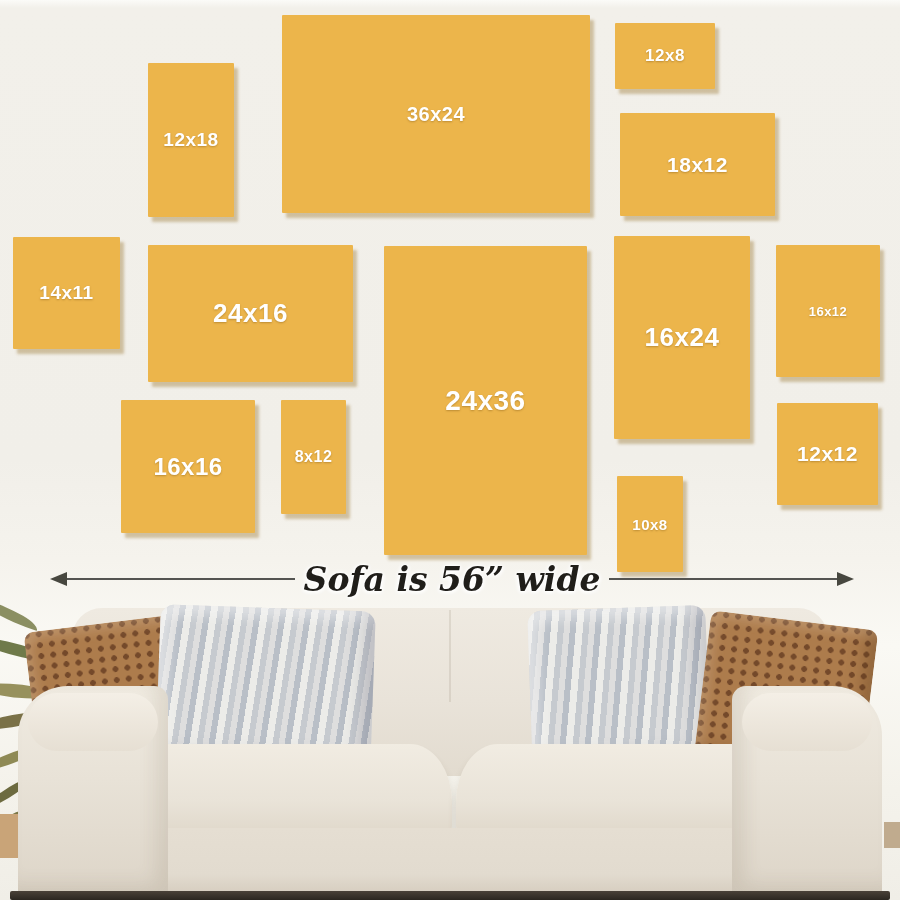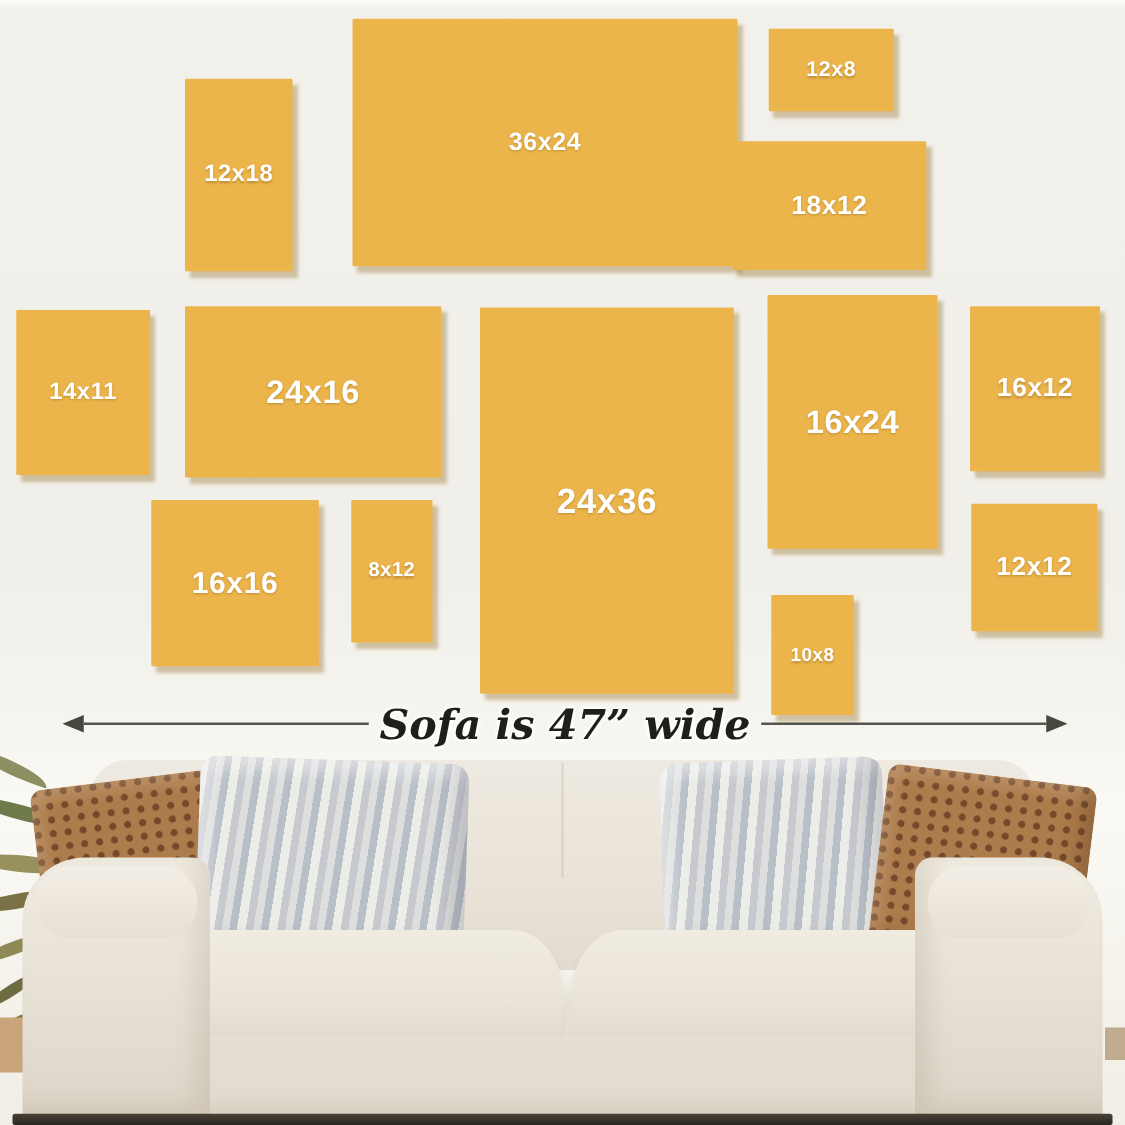--- a/index.html
+++ b/index.html
@@ -74,56 +74,56 @@
   <div id="frames">
       <div class="frame" style="left: 148px; top: 63px; width: 86px; height: 154px; background: rgb(236, 181, 75);">
         <span style="font-size: 19px;">12x18</span>
       </div>
       <div class="frame" style="left: 282px; top: 15px; width: 308px; height: 198px; background: rgb(236, 181, 75);">
         <span style="font-size: 20px;">36x24</span>
       </div>
       <div class="frame" style="left: 615px; top: 23px; width: 100px; height: 66px; background: rgb(236, 181, 75); text-align: center;">
         <span style="font-size: 17px;">12x8</span>
       </div>
-      <div class="frame" style="left: 586px; top: 113px; width: 155px; height: 103px; background: rgb(236, 181, 75);">
+      <div class="frame" style="left: 620px; top: 113px; width: 155px; height: 103px; background: rgb(236, 181, 75);">
         <span style="font-size: 21px;">18x12</span>
       </div>
-      <div class="frame" style="left: 13px; top: 248px; width: 107px; height: 132px; background: rgb(236, 181, 75);">
+      <div class="frame" style="left: 13px; top: 237px; width: 107px; height: 112px; background: rgb(236, 181, 75);">
         <span style="font-size: 19px;">14x11</span>
       </div>
       <div class="frame" style="left: 148px; top: 245px; width: 205px; height: 137px; background: rgb(236, 181, 75);">
         <span style="font-size: 26px;">24x16</span>
       </div>
       <div class="frame" style="left: 384px; top: 246px; width: 203px; height: 309px; background: rgb(236, 181, 75);">
         <span style="font-size: 28px;">24x36</span>
       </div>
       <div class="frame" style="left: 614px; top: 236px; width: 136px; height: 203px; background: rgb(236, 181, 75);">
         <span style="font-size: 26px;">16x24</span>
       </div>
       <div class="frame" style="left: 776px; top: 245px; width: 104px; height: 132px; background: rgb(236, 181, 75);">
-        <span style="font-size: 21px; text-align: right;">16x12</span>
+        <span style="font-size: 13px; text-align: right;">16x12</span>
       </div>
       <div class="frame" style="left: 121px; top: 400px; width: 134px; height: 133px; background: rgb(236, 181, 75);">
         <span style="font-size: 24px;">16x16</span>
       </div>
       <div class="frame" style="left: 281px; top: 400px; width: 65px; height: 114px; background: rgb(236, 181, 75);">
         <span style="font-size: 16px;">8x12</span>
       </div>
       <div class="frame" style="left: 617px; top: 476px; width: 66px; height: 96px; background: rgb(236, 181, 75);">
         <span style="font-size: 15px;">10x8</span>
       </div>
       <div class="frame" style="left: 777px; top: 403px; width: 101px; height: 102px; background: rgb(236, 181, 75);">
         <span style="font-size: 21px;">12x12</span>
       </div>
     </div>
 
   <div class="sofa-arrow">
     <span class="arrow-head left"></span>
     <span class="arrow-line"></span>
-    <span class="sofa-width-label">Sofa is 47” wide</span>
+    <span class="sofa-width-label">Sofa is 56” wide</span>
     <span class="arrow-line"></span>
     <span class="arrow-head right"></span>
   </div>
 
   <div class="sofa">
     <div id="plant">
         <div class="leaf" style="left: -20px; top: 598px; width: 62px; height: 14px; background: rgb(139, 143, 98); transform: rotate(18deg);"></div>
         <div class="leaf" style="left: -24px; top: 636px; width: 78px; height: 16px; background: rgb(111, 122, 74); transform: rotate(8deg);"></div>
         <div class="leaf" style="left: -18px; top: 684px; width: 72px; height: 18px; background: rgb(151, 145, 93); transform: rotate(-3deg);"></div>
         <div class="leaf" style="left: -24px; top: 724px; width: 82px; height: 16px; background: rgb(122, 113, 71); transform: rotate(-16deg);"></div>

